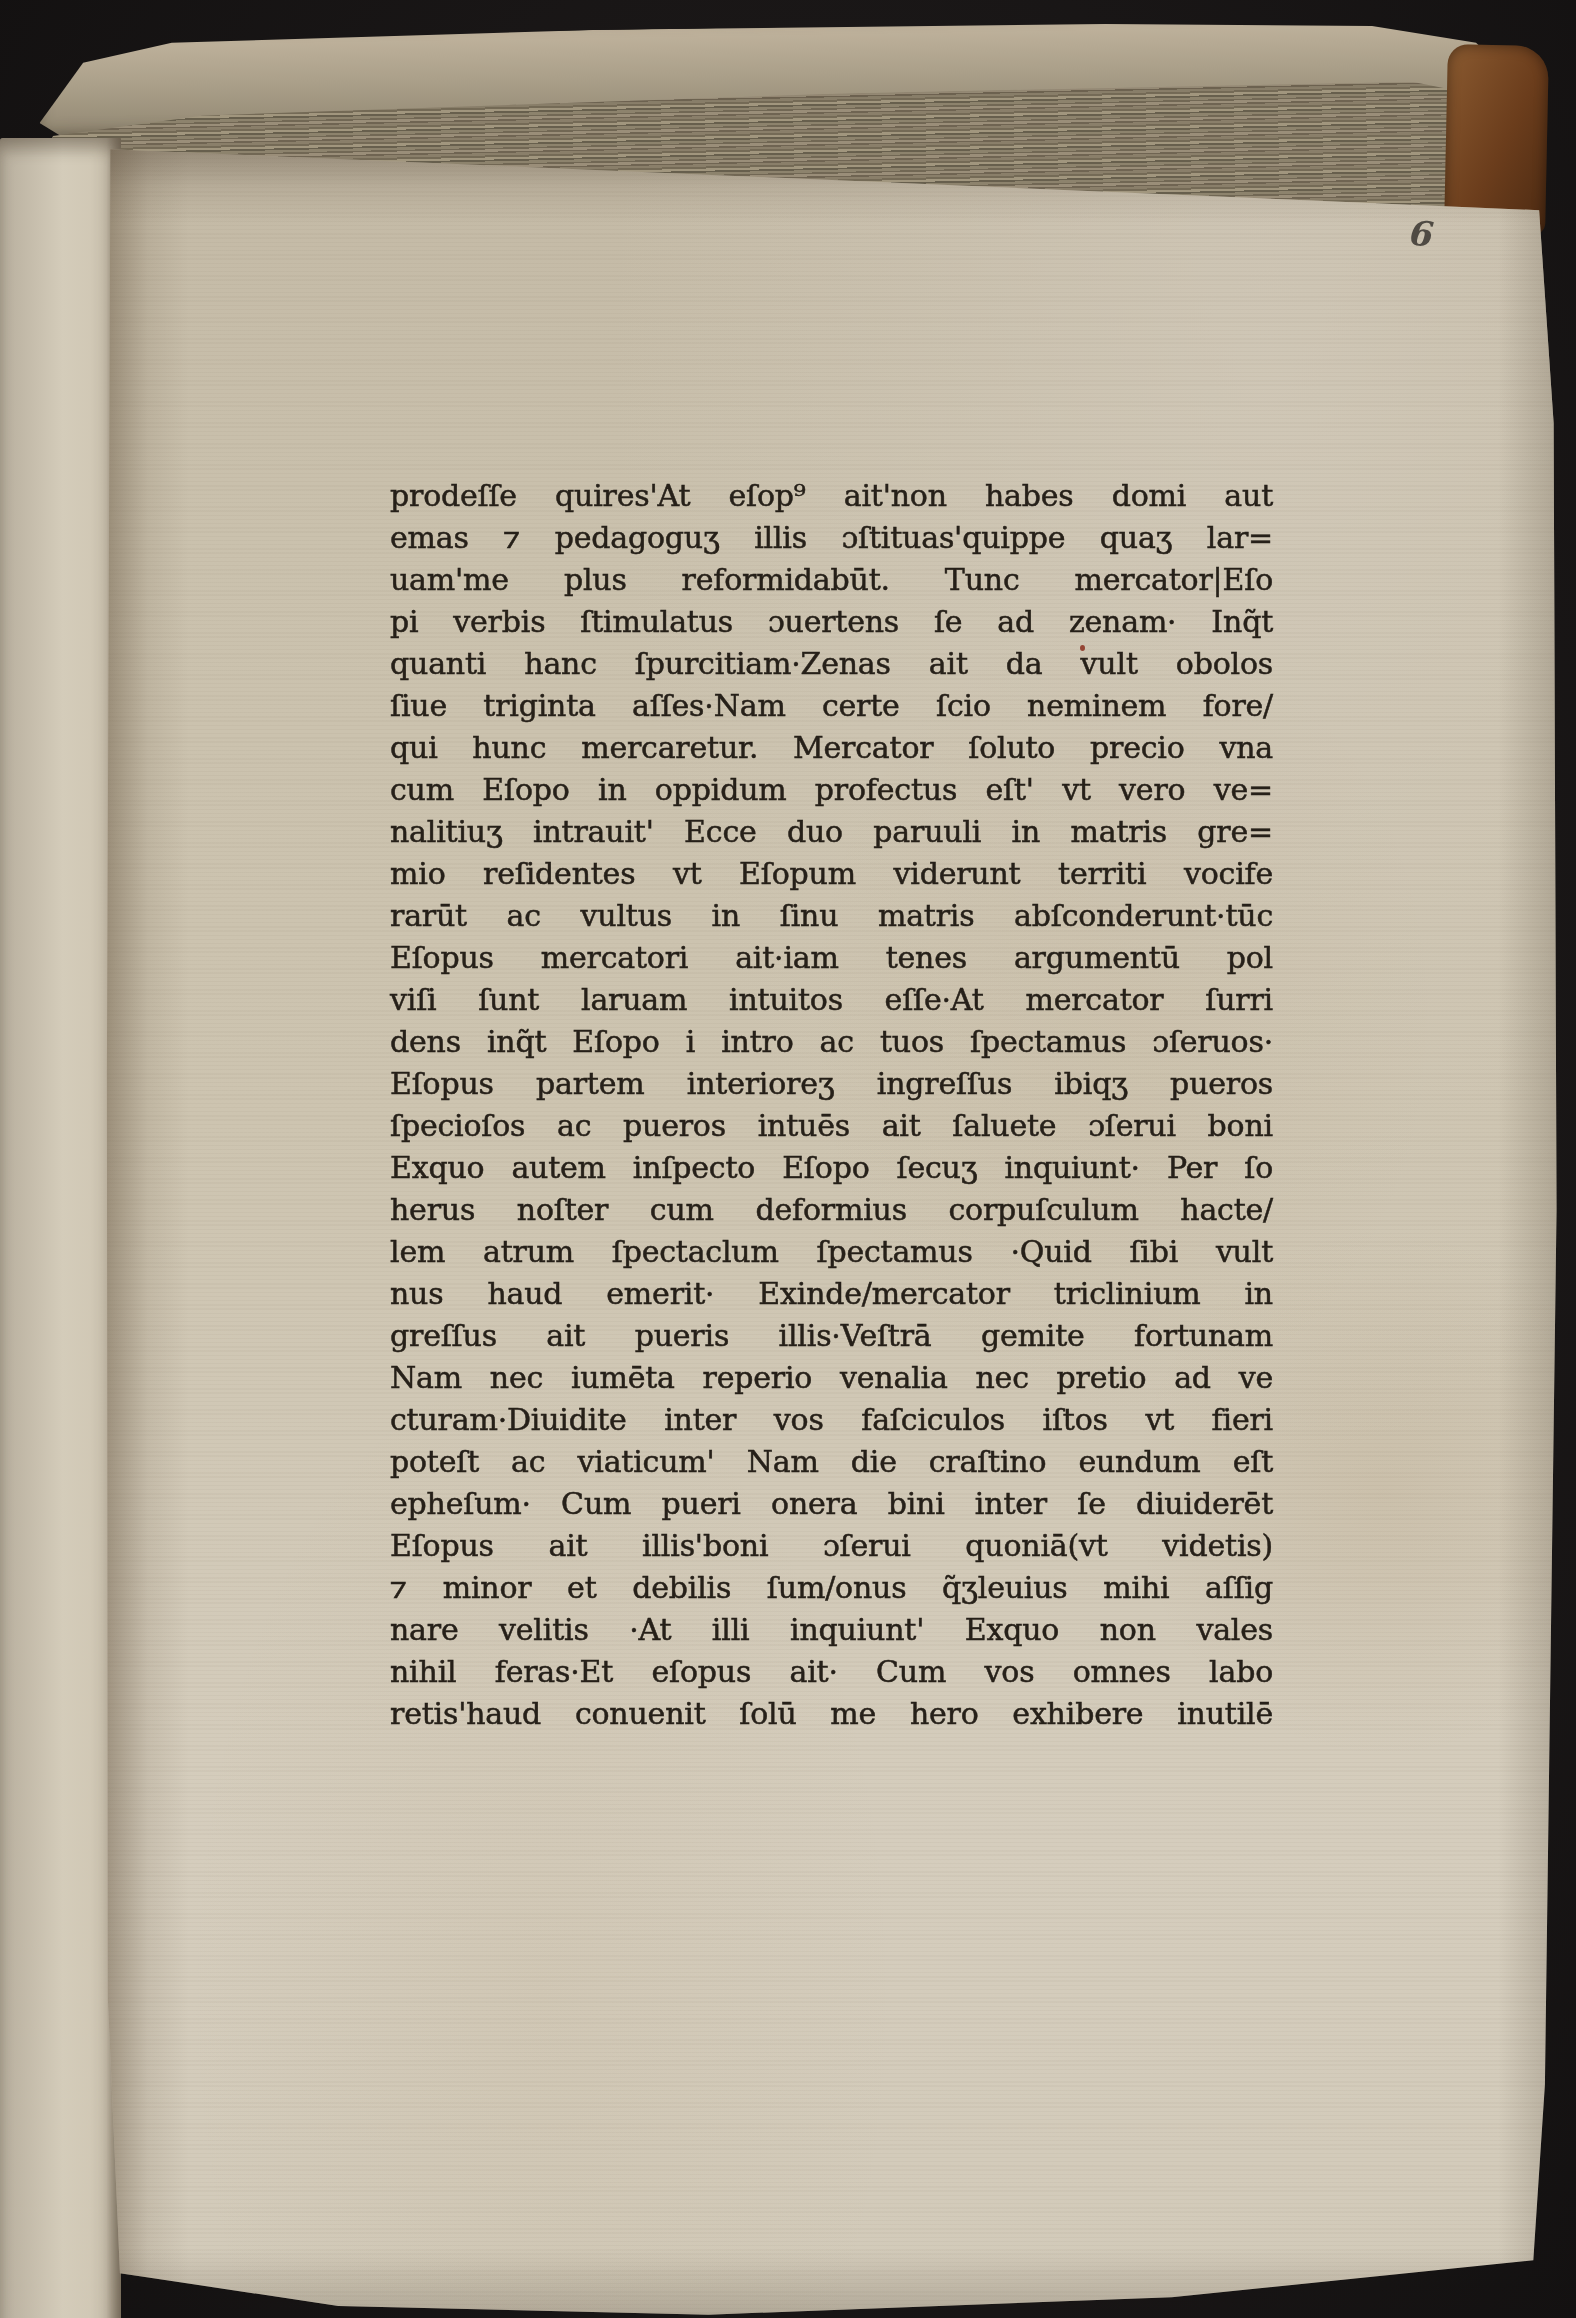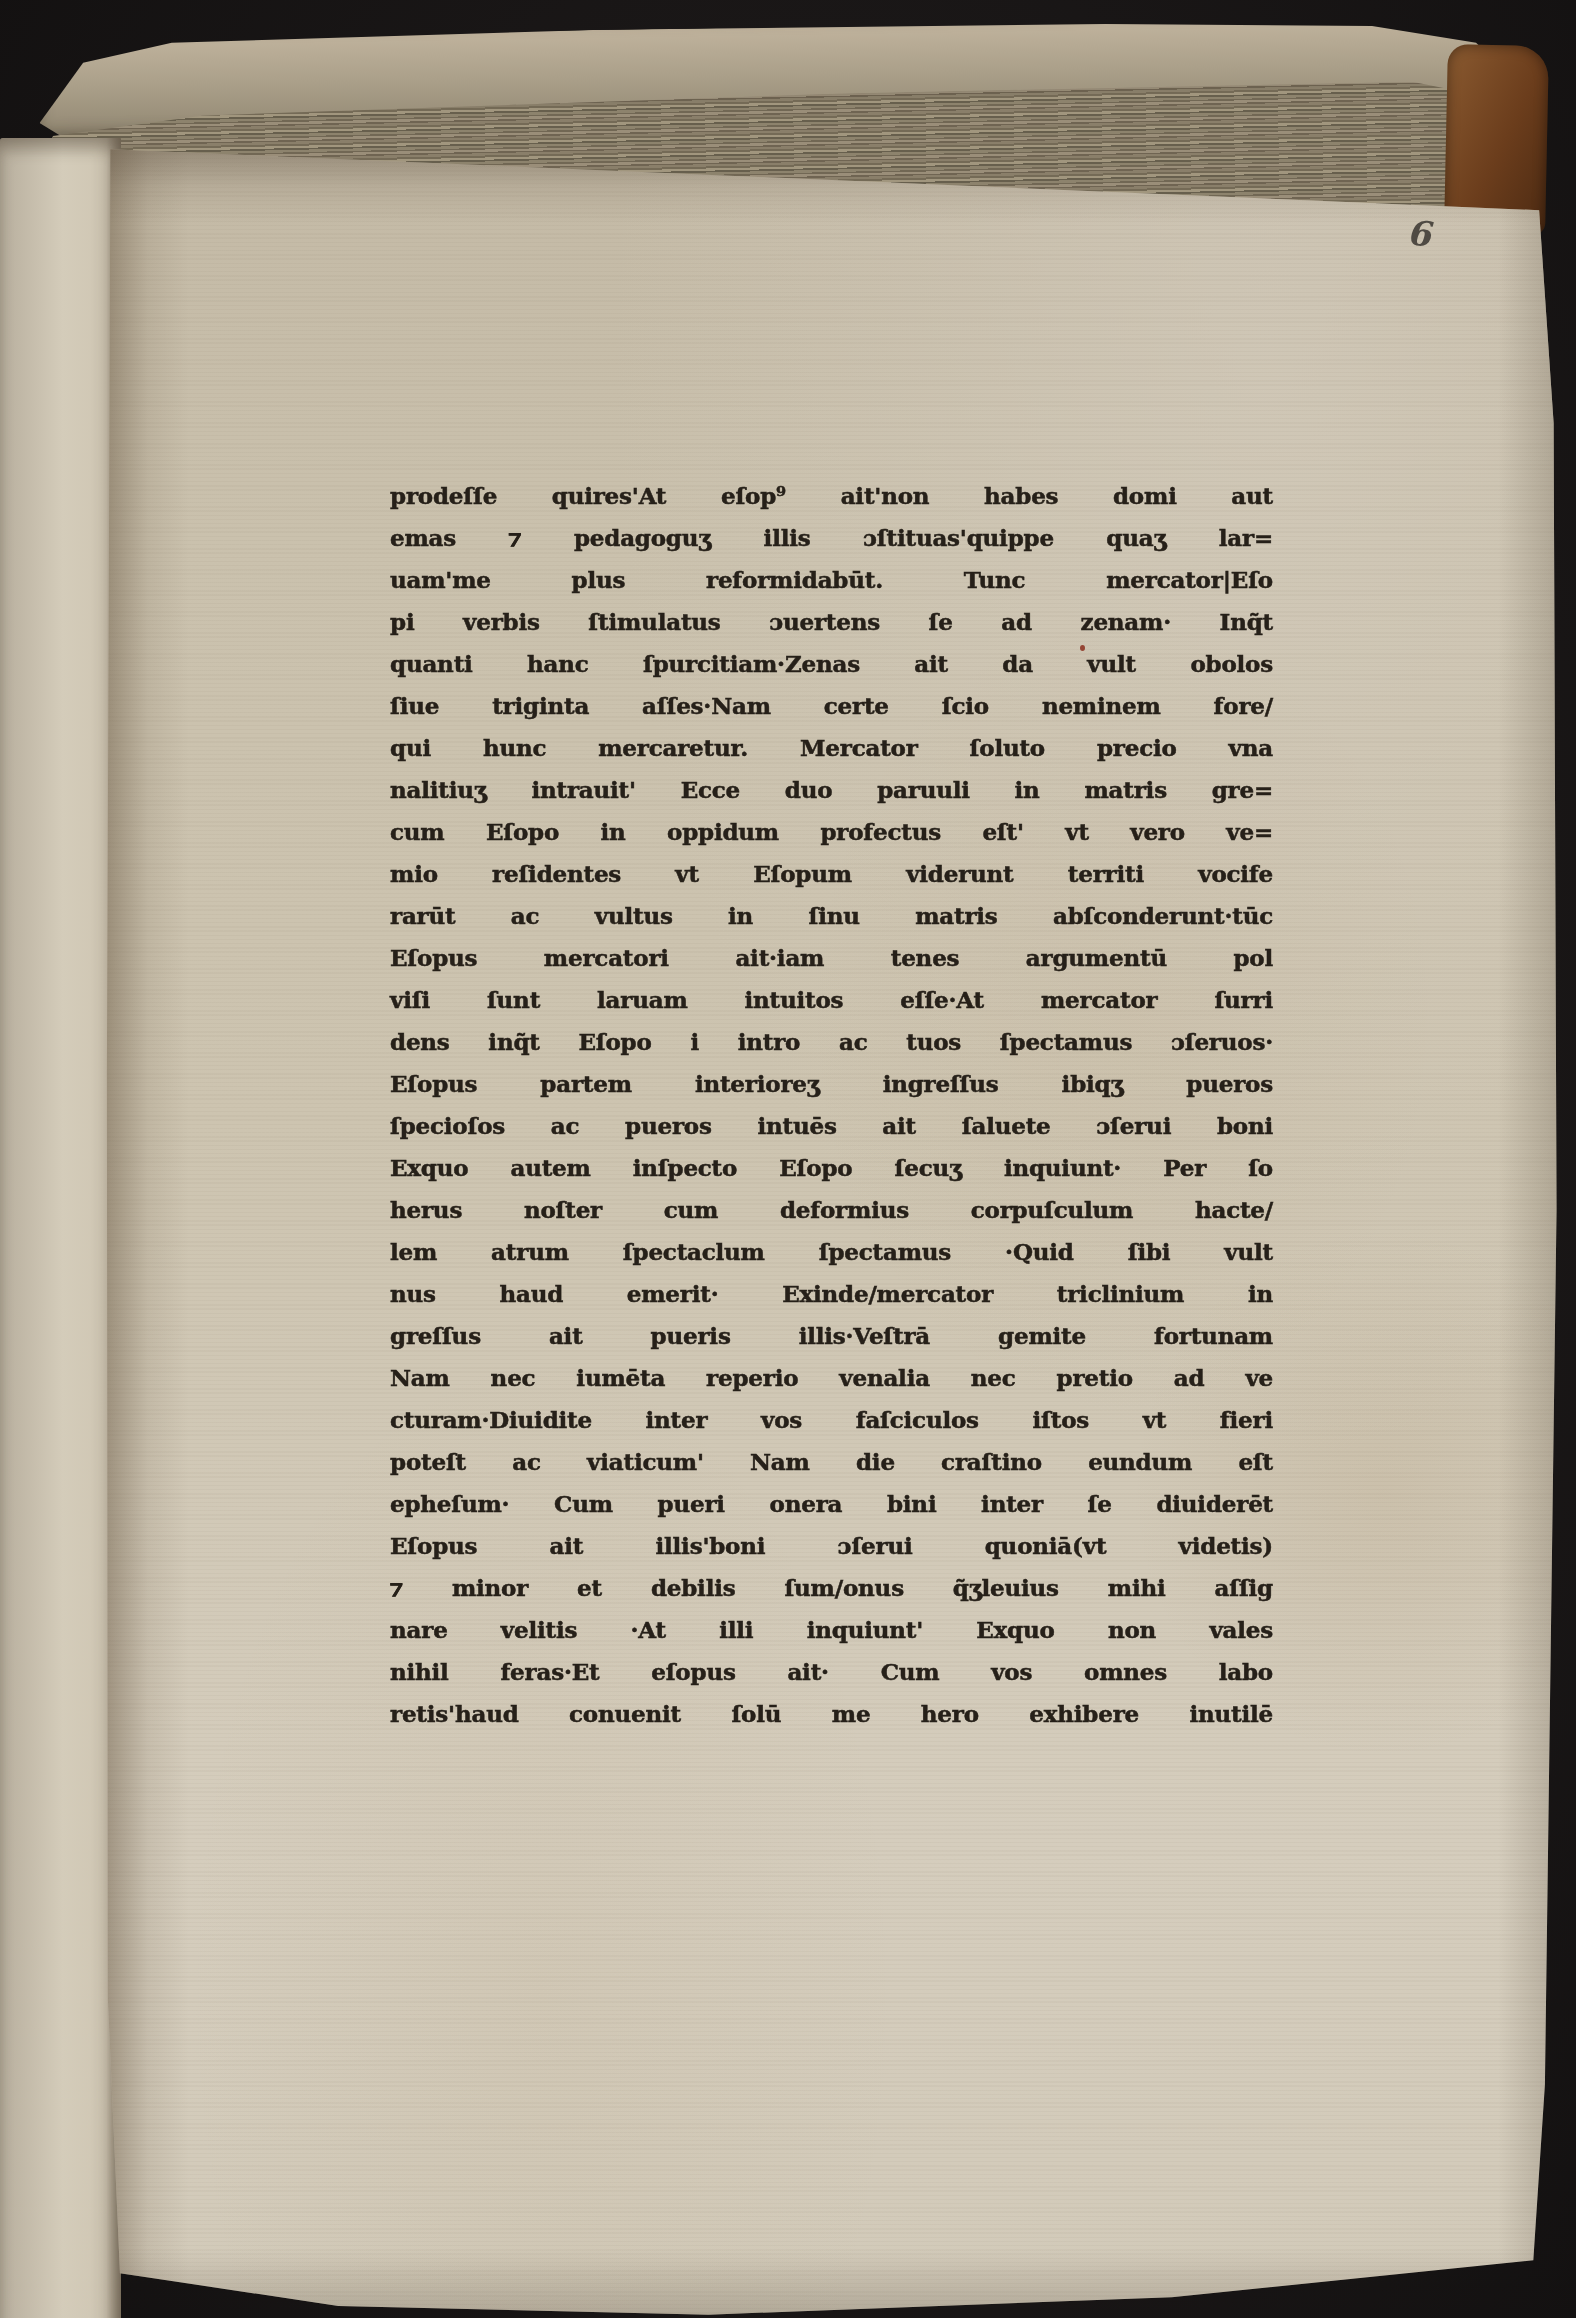--- a/index.html
+++ b/index.html
@@ -77,21 +77,21 @@
   
   .page-number{
     position:absolute;left:1304px;top:70px;width:56px;
     font-style:italic;font-weight:600;font-size:34px;color:#4f4a43;
     transform:rotate(5deg);
   }
   
   .textblock{
     position:absolute;left:284px;top:330px;width:883px;
     color:#262019;
-    font-size:23px;line-height:42px;font-weight:700;
+    font-size:30px;line-height:42px;font-weight:400;
     letter-spacing:-0.2px;word-spacing:1.9px;
     -webkit-text-stroke:0.5px #262019;
   }
   .line{
     white-space:nowrap;text-align:justify;text-align-last:justify;
     width:100%;overflow:visible;
   }
   
   .red-speck{
     position:absolute;left:974px;top:500px;width:5.1px;height:6px;
@@ -123,23 +123,23 @@
         <div class="line">uam'me plus reformidabūt. Tunc mercator|Eſo</div>
 
         <div class="line">pi verbis ſtimulatus ɔuertens ſe ad zenam· Inq̃t</div>
 
         <div class="line">quanti hanc ſpurcitiam·Zenas ait da vult obolos</div>
 
         <div class="line">ſiue triginta aſſes·Nam certe ſcio neminem fore/</div>
 
         <div class="line">qui hunc mercaretur. Mercator ſoluto precio vna</div>
 
+        <div class="line">cum Eſopo in oppidum profectus eſt' vt vero ve=</div>
+
         <div class="line">nalitiuʒ intrauit' Ecce duo paruuli in matris gre=</div>
-
-        <div class="line">cum Eſopo in oppidum profectus eſt' vt vero ve=</div>
 
         <div class="line">mio reſidentes vt Eſopum viderunt territi vocife</div>
 
         <div class="line">rarūt ac vultus in ſinu matris abſconderunt·tūc</div>
 
         <div class="line">Eſopus mercatori ait·iam tenes argumentū pol</div>
 
 
         <div class="line">viſi ſunt laruam intuitos eſſe·At mercator ſurri</div>
 

